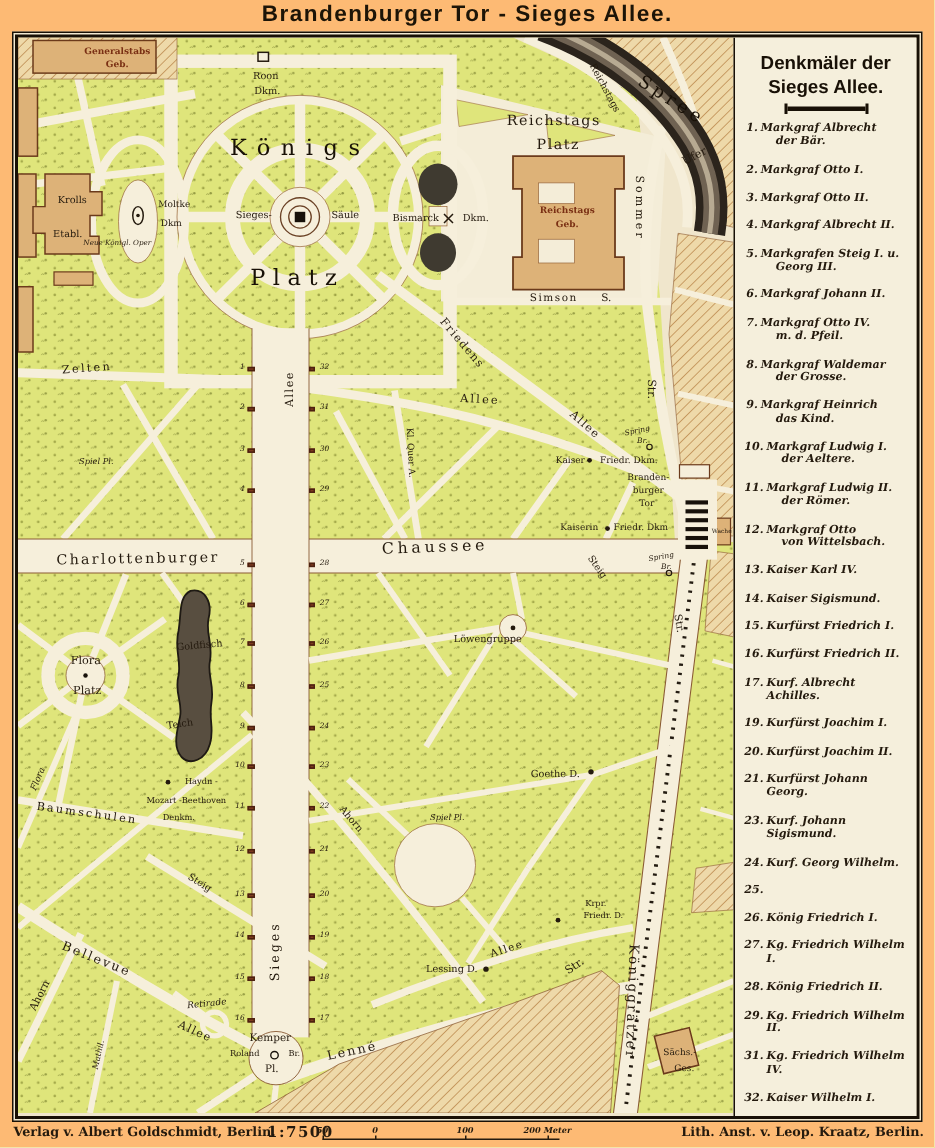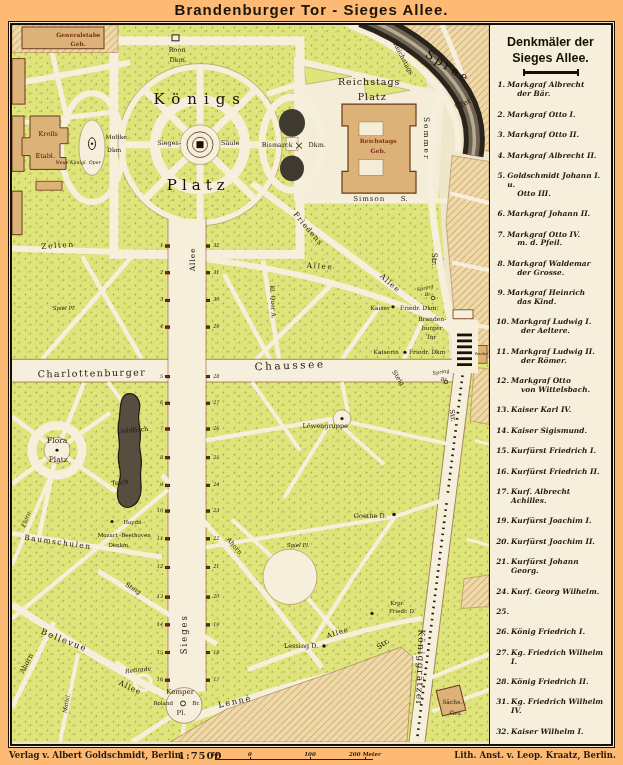--- a/index.html
+++ b/index.html
@@ -430,21 +430,21 @@
             <div class="li">
               <span class="n">3.</span>
               <span class="t"><span>Markgraf Otto II.</span></span>
             </div>
             <div class="li">
               <span class="n">4.</span>
               <span class="t"><span>Markgraf Albrecht II.</span></span>
             </div>
             <div class="li">
               <span class="n">5.</span>
-              <span class="t"><span>Goldschmidt Johann I. u.</span><span class="l2">Otto III.</span></span>
+              <span class="t"><span>Markgrafen Steig I. u.</span><span class="l2">Georg III.</span></span>
             </div>
             <div class="li">
               <span class="n">6.</span>
               <span class="t"><span>Markgraf Johann II.</span></span>
             </div>
             <div class="li">
               <span class="n">7.</span>
               <span class="t"><span>Markgraf Otto IV.</span><span class="l2">m. d. Pfeil.</span></span>
             </div>
             <div class="li">
@@ -493,37 +493,45 @@
             </div>
             <div class="li">
               <span class="n">20.</span>
               <span class="t"><span>Kurfürst Joachim II.</span></span>
             </div>
             <div class="li">
               <span class="n">21.</span>
               <span class="t"><span>Kurfürst Johann Georg.</span></span>
             </div>
             <div class="li">
+              <span class="n">23.</span>
+              <span class="t"><span>Kurf. Johann Sigismund.</span></span>
+            </div>
+            <div class="li">
               <span class="n">24.</span>
               <span class="t"><span>Kurf. Georg Wilhelm.</span></span>
             </div>
             <div class="li">
               <span class="n">25.</span>
             </div>
             <div class="li">
               <span class="n">26.</span>
               <span class="t"><span>König Friedrich I.</span></span>
             </div>
             <div class="li">
               <span class="n">27.</span>
               <span class="t"><span>Kg. Friedrich Wilhelm I.</span></span>
             </div>
             <div class="li">
               <span class="n">28.</span>
               <span class="t"><span>König Friedrich II.</span></span>
+            </div>
+            <div class="li">
+              <span class="n">29.</span>
+              <span class="t"><span>Kg. Friedrich Wilhelm II.</span></span>
             </div>
             <div class="li">
               <span class="n">31.</span>
               <span class="t"><span>Kg. Friedrich Wilhelm IV.</span></span>
             </div>
             <div class="li">
               <span class="n">32.</span>
               <span class="t"><span>Kaiser Wilhelm I.</span></span>
             </div>
           </div>

